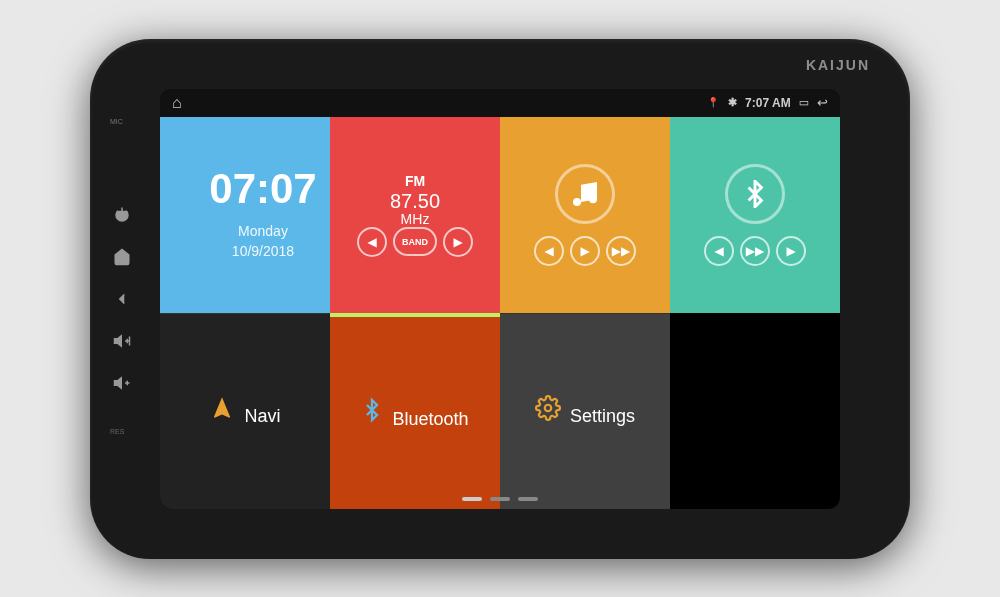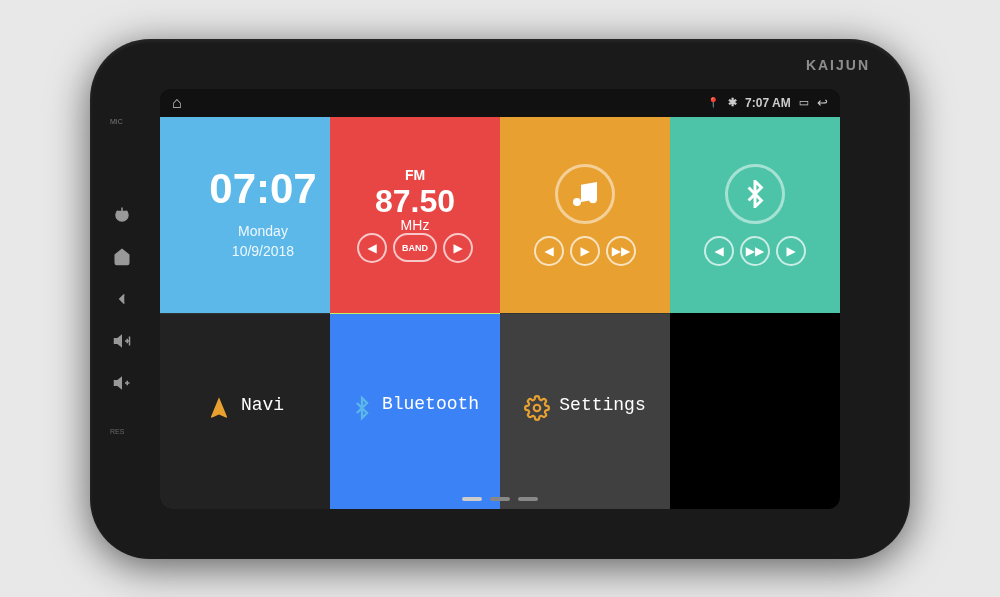--- a/index.html
+++ b/index.html
@@ -142,23 +142,23 @@
       border-top: 1px solid #333;
     }
 
     .tile-video {
       background: #222;
       color: white;
       border-top: 1px solid #333;
     }
 
     .tile-bluetooth-bottom {
-      background: #3b82f6;
-      color: white;
-      border-top: 1px solid #bef264;
+      background: #c2410c;
+      color: white;
+      border-top: 4px solid #bef264;
     }
 
     .tile-settings {
       background: #404040;
       color: white;
       border-top: 1px solid #333;
     }
 
     
     .clock-time {
@@ -176,22 +176,22 @@
     }
 
     
     .radio-freq-label {
       font-size: 14px;
       font-weight: bold;
       margin-bottom: 2px;
     }
 
     .radio-freq {
-      font-size: 32px;
-      font-weight: bold;
+      font-size: 20px;
+      font-weight: normal;
       line-height: 1;
     }
 
     .radio-unit {
       font-size: 14px;
     }
 
     .radio-controls {
       display: flex;
       align-items: center;
@@ -263,24 +263,23 @@
 
     .bt-controls {
       display: flex;
       align-items: center;
       gap: 6px;
     }
 
     
     .bottom-tile-content {
       display: flex;
-      align-items: flex-start;
+      align-items: flex-end;
       gap: 9px;
       color: white;
-      font-family: Liberation Mono, monospace;
     }
 
     .bottom-tile-icon {
       font-size: 22px;
       color: white;
     }
 
     .bottom-tile-label {
       font-size: 18px;
       font-weight: 500;

